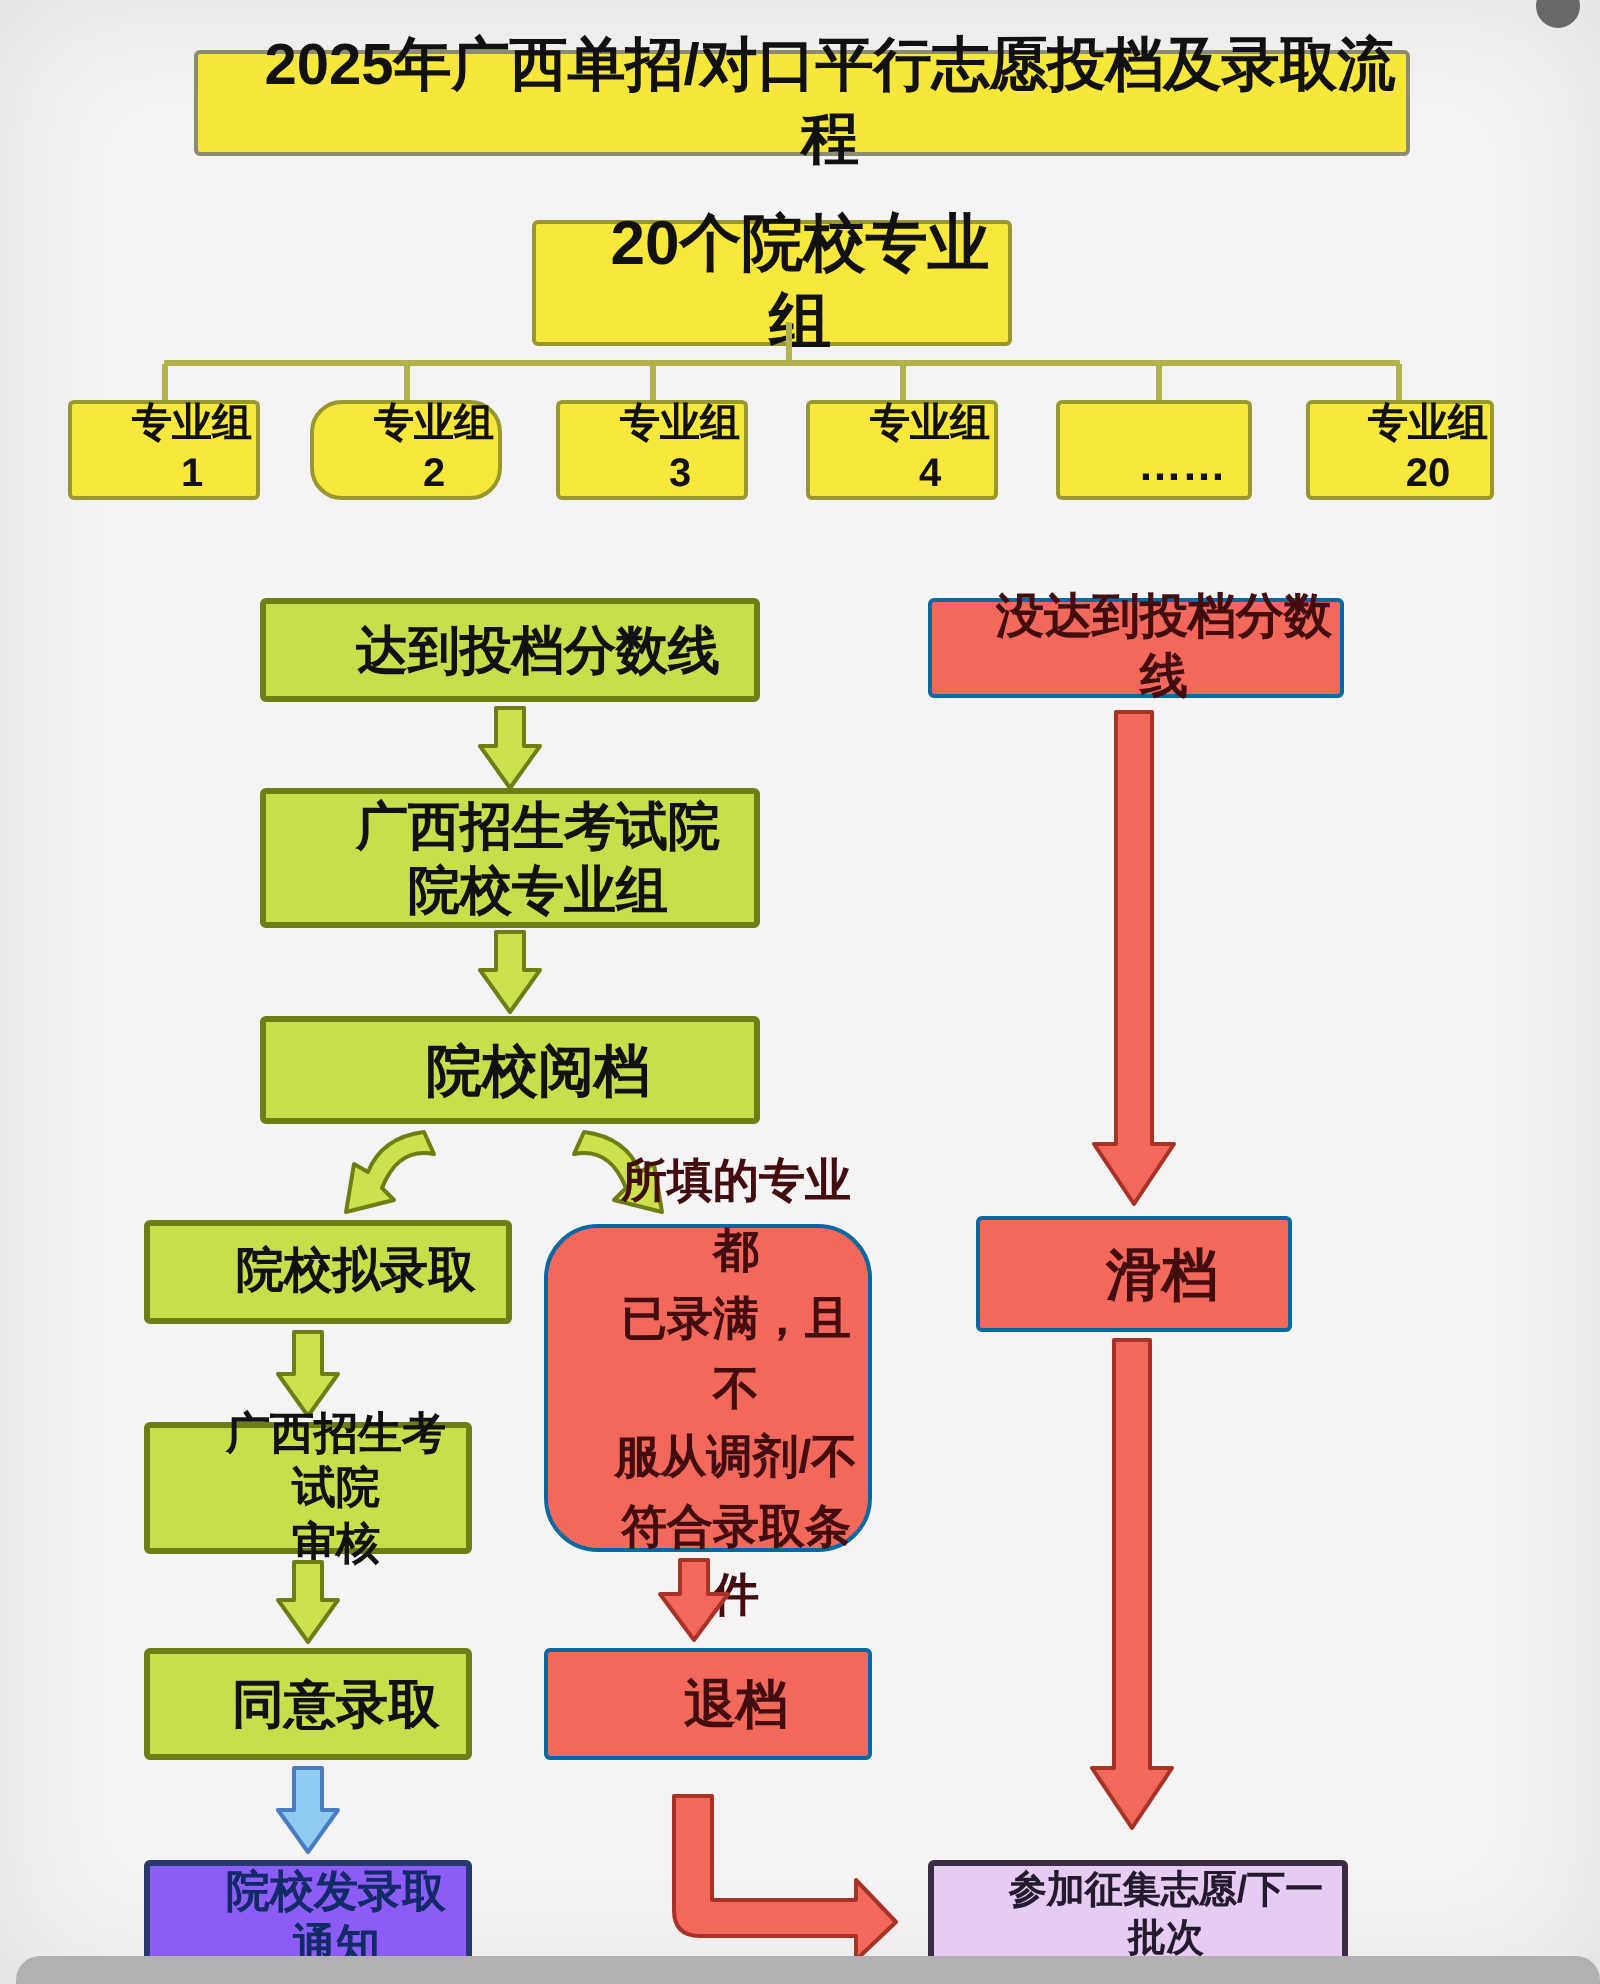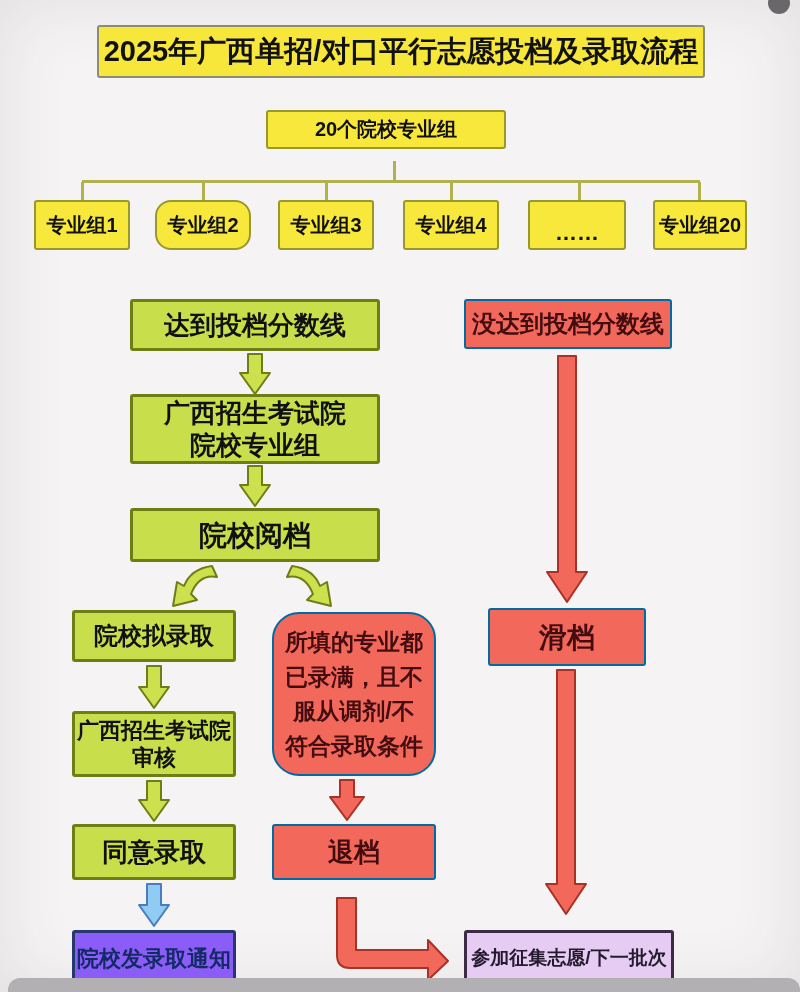--- a/index.html
+++ b/index.html
@@ -6,21 +6,21 @@
   .stage{
     position:relative;width:800px;height:992px;margin:0 auto;
     background:#f5f3f4;overflow:hidden;
     font-family:"Liberation Sans","DejaVu Sans",sans-serif;
     font-weight:bold;color:#111;
     box-shadow:inset 0 0 70px rgba(60,55,60,.10);
   }
   .box{
     position:absolute;display:flex;align-items:center;justify-content:center;
     text-align:center;white-space:pre-line;box-sizing:border-box;
-    border-radius:3px;line-height:1.25;
+    border-radius:3px;line-height:1.25;padding-left:28px;
   }
   .yellow{background:#F9E83C;border:2px solid #98982e;}
   .title{background:#F8E73B;border:2px solid #8c8c72;}
   .green{background:#C8DF4B;border:3px solid #6f7d15;}
   .red{background:#F2685B;border:2px solid #0369a1;color:#430d10;}
   .blue{background:#8b5cf6;border:3px solid #27386f;color:#122a66;}
   .purple{background:#E6CBF2;border:3px solid #3c2b45;color:#241a2e;}
   .cline{position:absolute;background:#b1b14e;}
   .low{align-items:flex-end;padding-bottom:2px;}
   svg{position:absolute;overflow:visible;}
@@ -32,21 +32,21 @@
   .corner-dot{position:absolute;left:768px;top:-8px;width:22px;height:22px;
     border-radius:50%;background:#6a676a;}
 </style>
 </head>
 <body>
 
 <div class="stage">
 
   <div class="box title" style="left:97px;top:25px;width:608px;height:53px;font-size:29px;">2025年广西单招/对口平行志愿投档及录取流程</div>
 
-  <div class="box yellow" style="left:266px;top:110px;width:240px;height:39px;font-size:20px;">20个院校专业组</div>
+  <div class="box yellow" style="left:266px;top:110px;width:240px;height:63px;font-size:31px;">20个院校专业组</div>
 
   <div class="cline" style="left:393px;top:161px;width:3px;height:20px;"></div>
   <div class="cline" style="left:82px;top:180px;width:618px;height:3px;"></div>
   <div class="cline" style="left:81px;top:182px;width:3px;height:18px;"></div>
   <div class="cline" style="left:202px;top:182px;width:3px;height:18px;"></div>
   <div class="cline" style="left:325px;top:182px;width:3px;height:18px;"></div>
   <div class="cline" style="left:450px;top:182px;width:3px;height:18px;"></div>
   <div class="cline" style="left:578px;top:182px;width:3px;height:18px;"></div>
   <div class="cline" style="left:698px;top:182px;width:3px;height:18px;"></div>
 
@@ -72,21 +72,21 @@
 
   <div class="box green" style="left:130px;top:508px;width:250px;height:54px;font-size:28px;">院校阅档</div>
 
   <svg style="left:158px;top:564px;transform:scaleX(-1);" width="64" height="46" viewBox="0 0 64 46">
     <path class="arrG" d="M 10,2 C 26,4 34,12 38,22 L 45,18 L 49,42 L 25,36 L 31,30 C 27,20 20,10 5,13 Z"></path>
   </svg>
   <svg style="left:282px;top:564px;" width="64" height="46" viewBox="0 0 64 46">
     <path class="arrG" d="M 10,2 C 26,4 34,12 38,22 L 45,18 L 49,42 L 25,36 L 31,30 C 27,20 20,10 5,13 Z"></path>
   </svg>
 
-  <div class="box green" style="left:72px;top:610px;width:164px;height:52px;font-size:24px;">院校拟录取</div>
+  <div class="box green" style="left:72px;top:610px;width:184px;height:52px;font-size:24px;">院校拟录取</div>
 
   <svg style="left:137px;top:665px;" width="34" height="44" viewBox="0 0 34 44">
     <polygon class="arrG" points="10,1 24,1 24,22 32,22 17,43 2,22 10,22"></polygon>
   </svg>
 
   <div class="box green" style="left:72px;top:711px;width:164px;height:66px;font-size:22px;">广西招生考试院
 审核</div>
 
   <svg style="left:137px;top:780px;" width="34" height="42" viewBox="0 0 34 42">
     <polygon class="arrG" points="10,1 24,1 24,20 32,20 17,41 2,20 10,20"></polygon>
@@ -120,18 +120,18 @@
   <svg style="left:545px;top:356px;" width="44" height="246" viewBox="0 0 44 246">
     <polygon class="arrR" points="13,0 31,0 31,216 42,216 22,246 2,216 13,216"></polygon>
   </svg>
 
   <div class="box red" style="left:488px;top:608px;width:158px;height:58px;font-size:28px;">滑档</div>
 
   <svg style="left:544px;top:670px;" width="44" height="244" viewBox="0 0 44 244">
     <polygon class="arrR" points="13,0 31,0 31,214 42,214 22,244 2,214 13,214"></polygon>
   </svg>
 
-  <div class="box purple" style="left:464px;top:930px;width:210px;height:56px;font-size:19px;text-align:right;">参加征集志愿/下一批次</div>
+  <div class="box purple" style="left:464px;top:930px;width:210px;height:56px;font-size:19px;">参加征集志愿/下一批次</div>
 
   <div class="bottombar"></div>
   <div class="corner-dot"></div>
 
 </div>
 
 </body></html>

